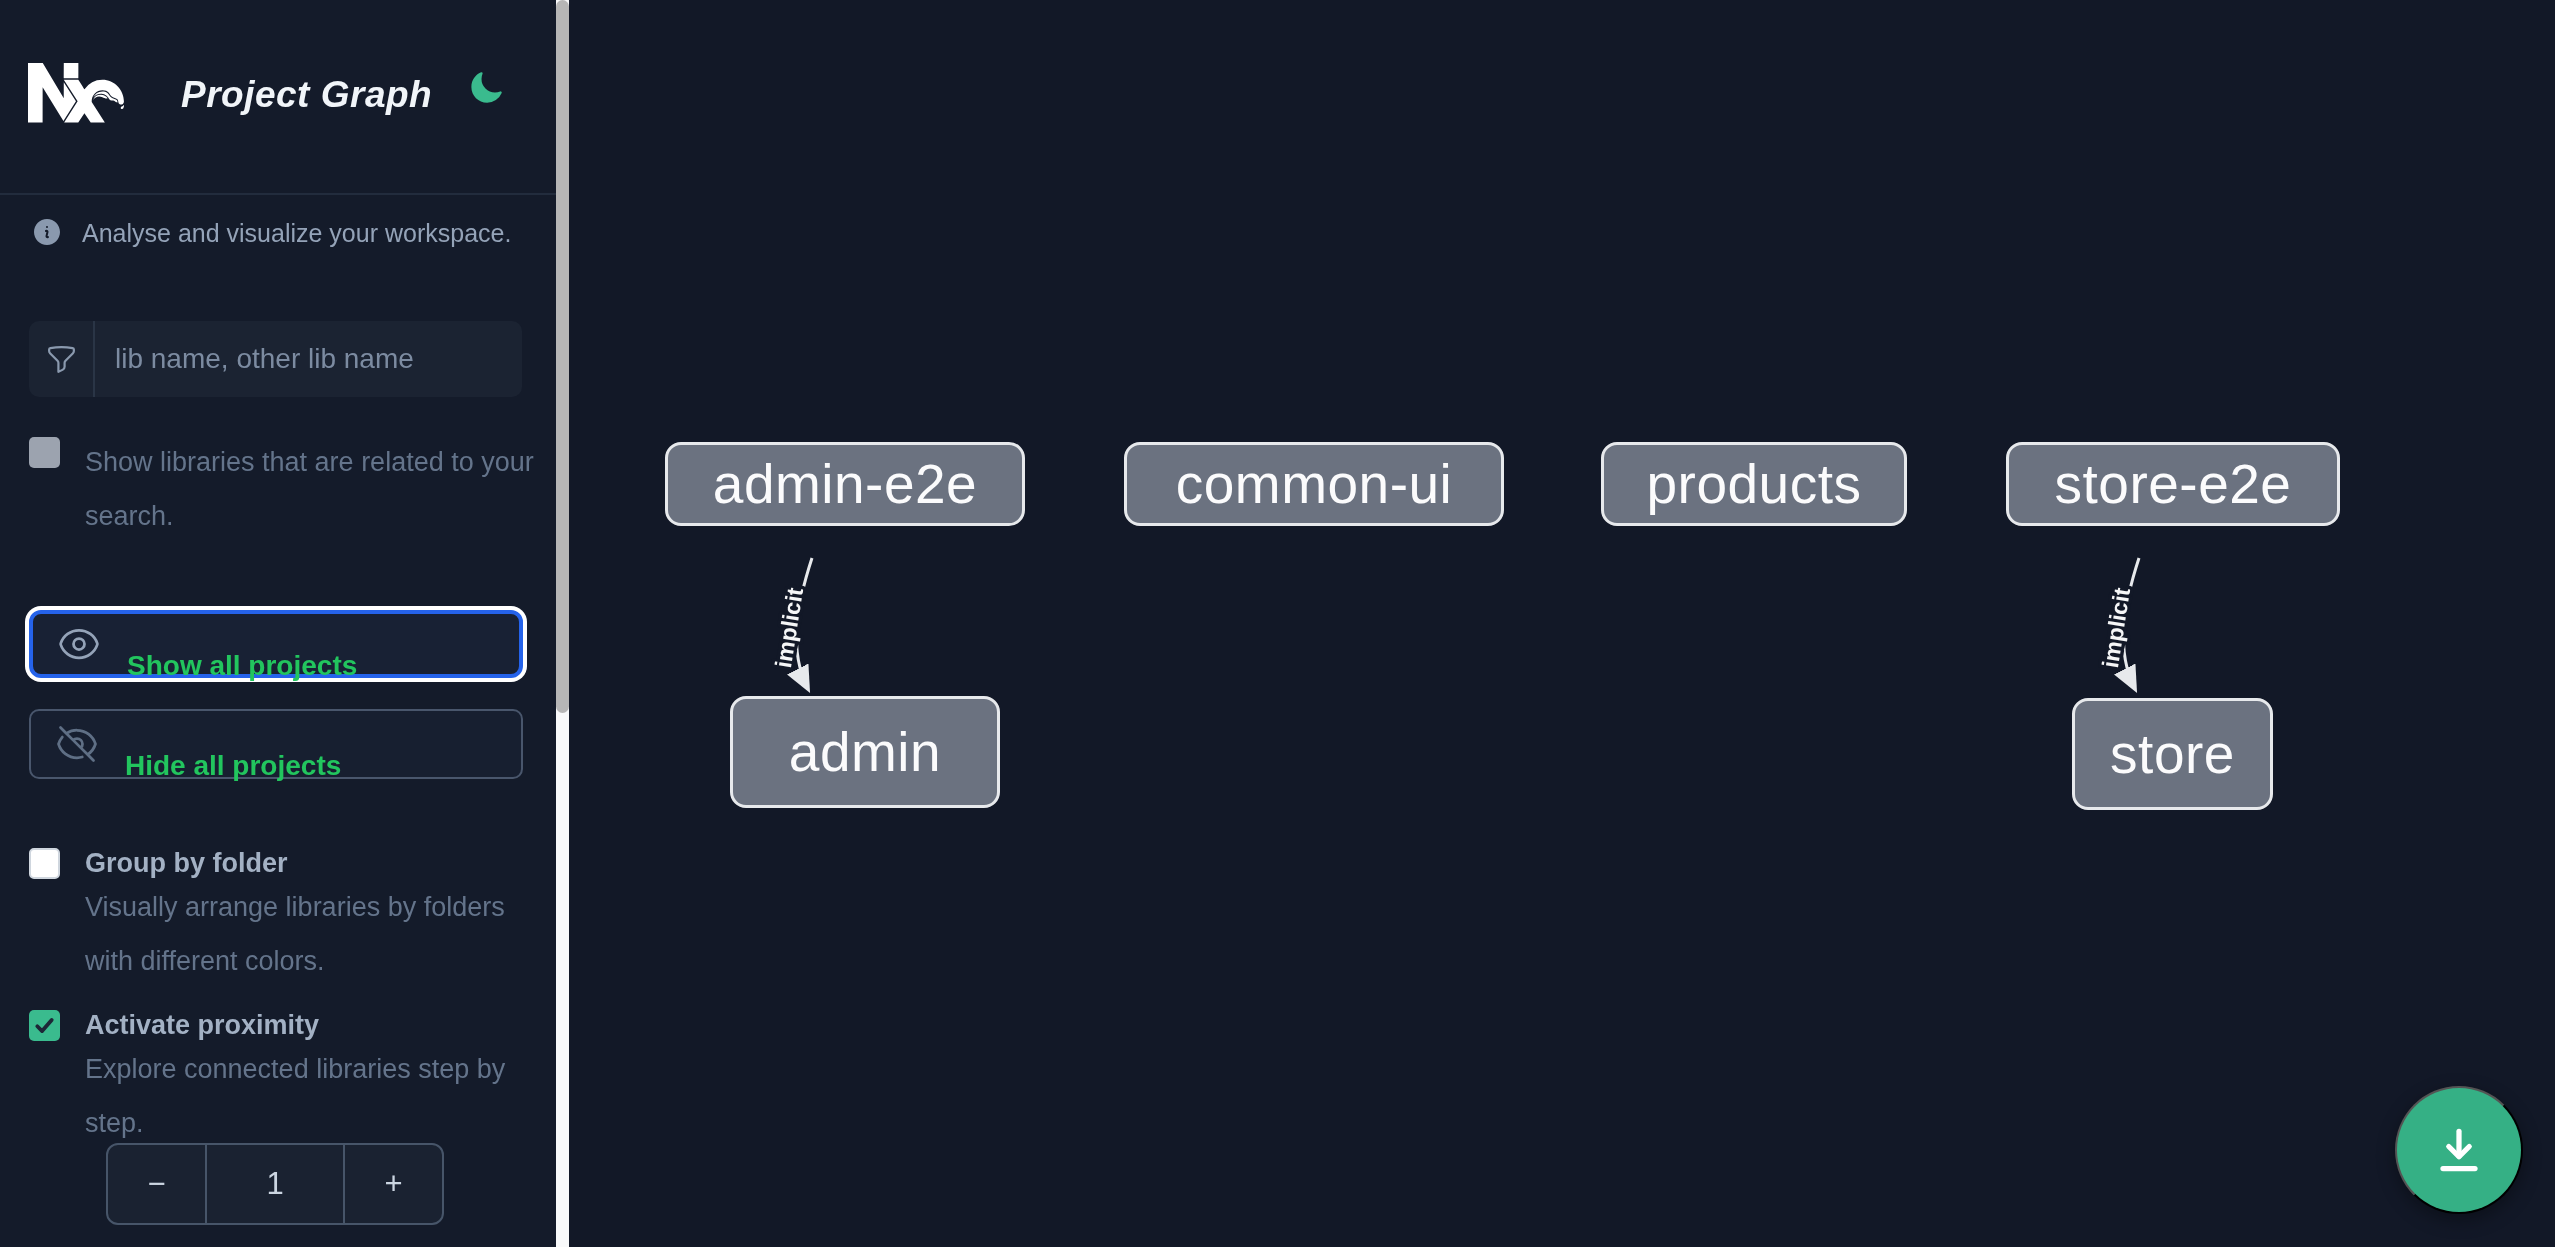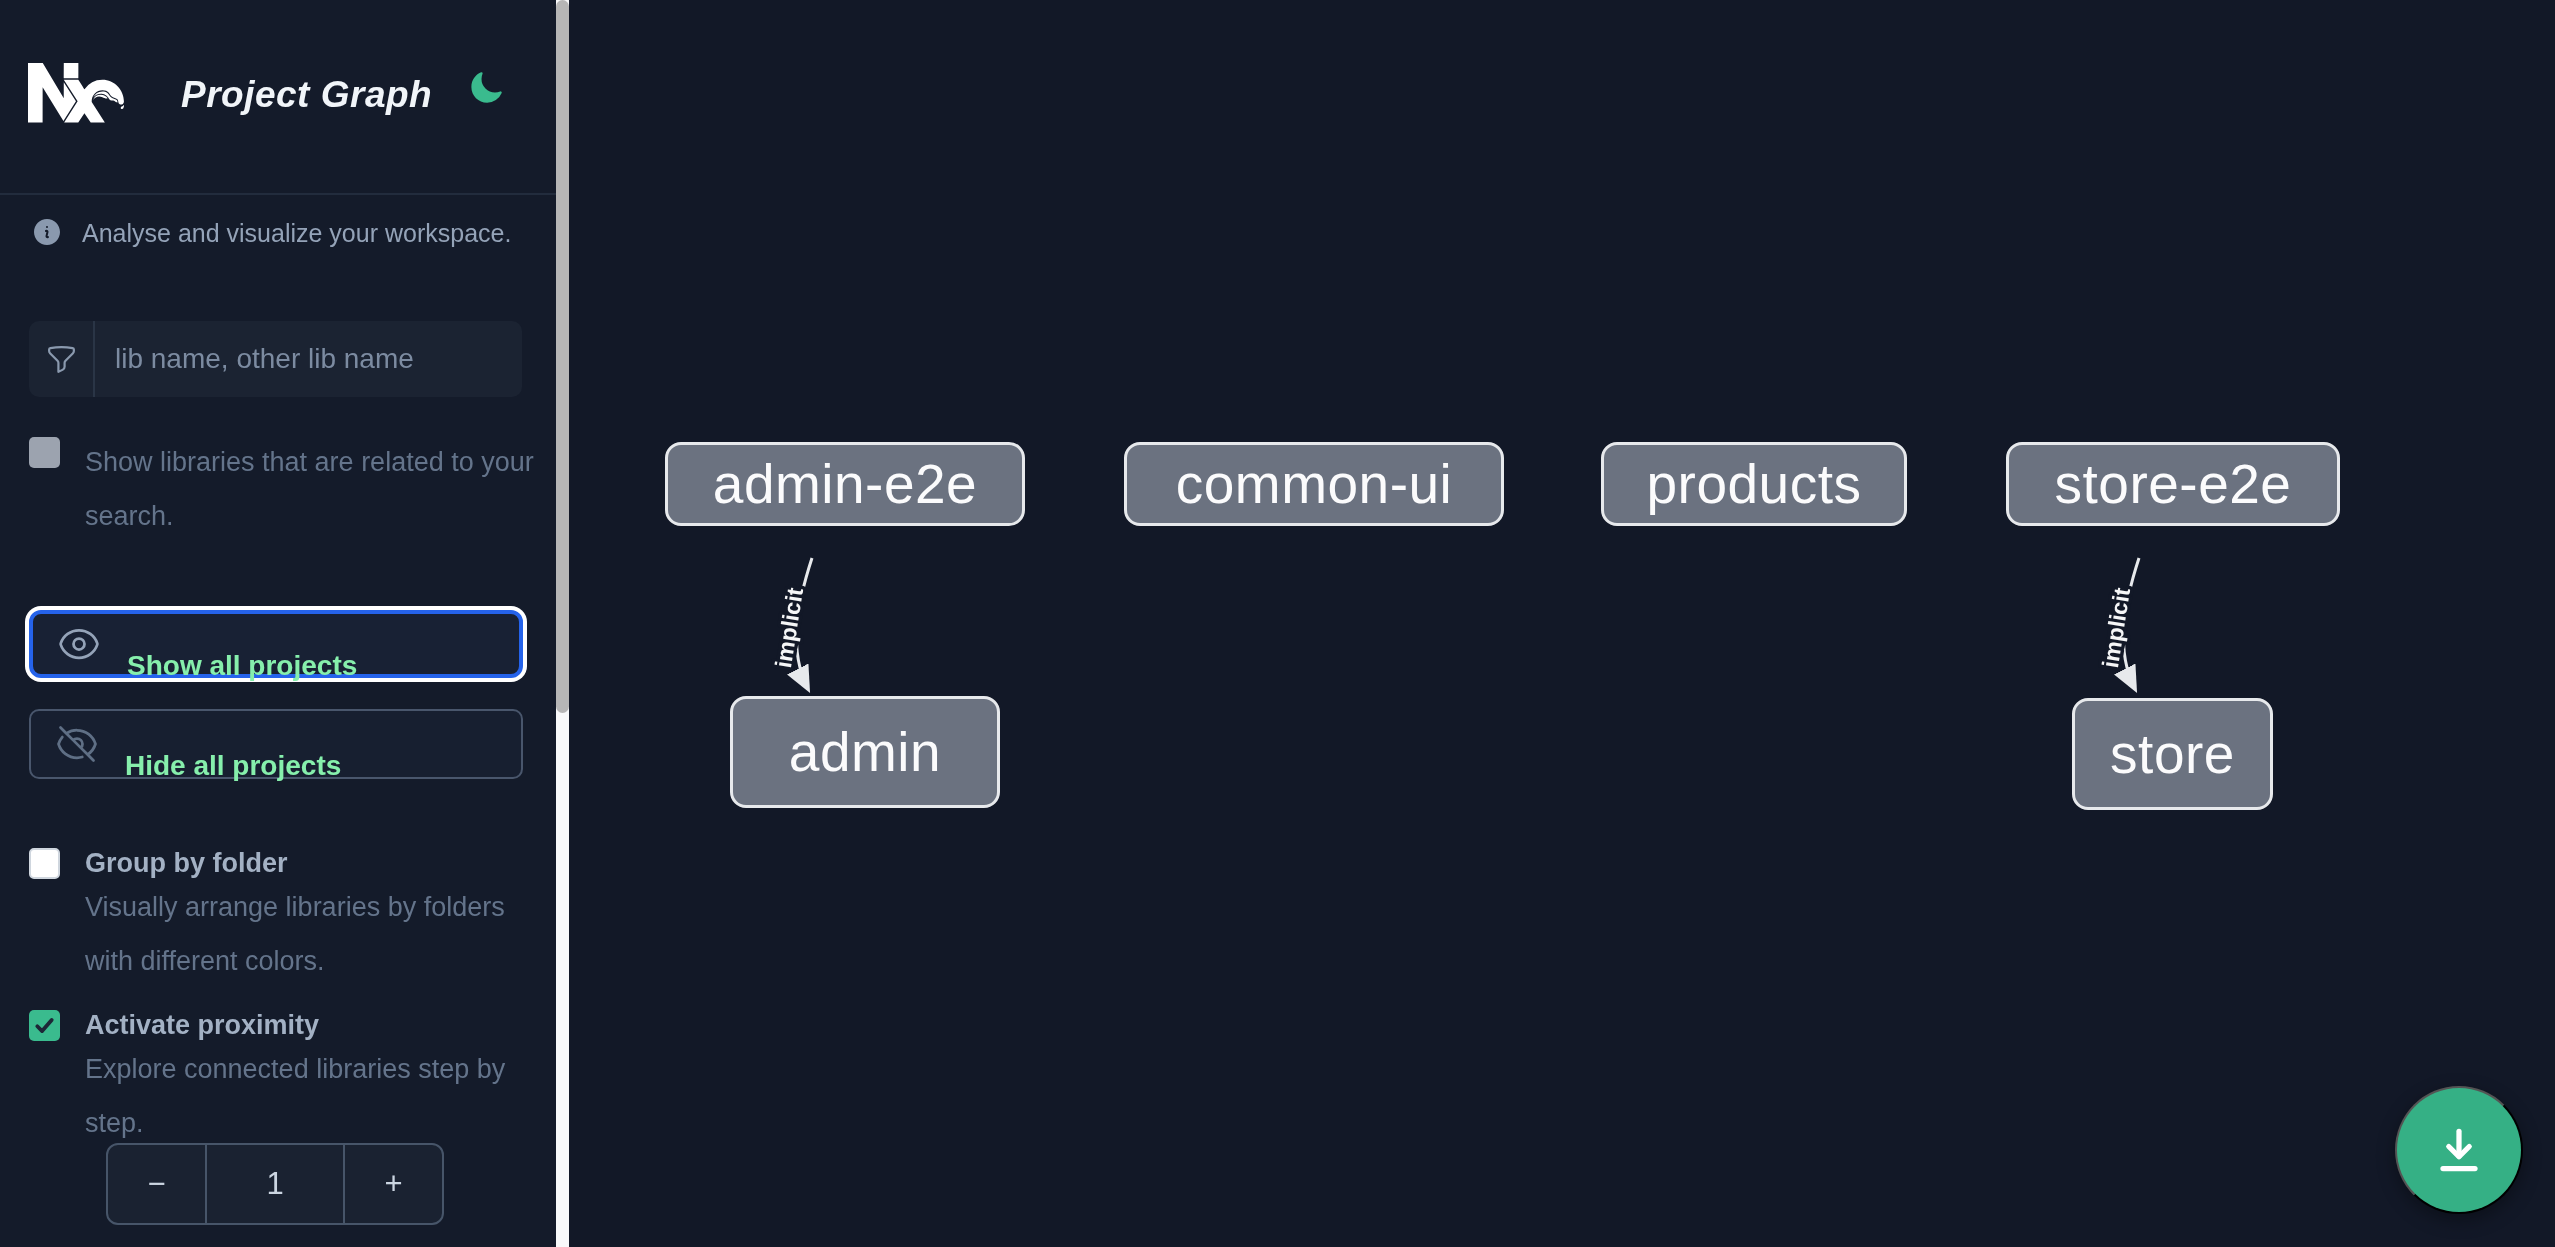--- a/index.html
+++ b/index.html
@@ -56,21 +56,21 @@
   .option-text { width:462px; }
   .option-label { font-size:27px; font-weight:700; color:#a3b1c4; line-height:34px; }
   .option-desc  { font-size:27px; font-weight:400; color:#64748b; line-height:54px; }
 
   .action-btn {
     position:absolute; left:29px; width:494px; height:70px;
     background:#171f30; border:2px solid #49566c; border-radius:10px;
     display:flex; align-items:center; gap:26px; padding-left:24px; cursor:pointer;
   }
   .action-btn svg { width:44px; height:44px; flex:none; }
-  .action-btn .btn-label { font-size:28px; font-weight:700; color:#86efac;margin-top:44px; }
+  .action-btn .btn-label { font-size:28px; font-weight:700; color:#22c55e;margin-top:44px; }
   .action-btn.focused {
     border:4px solid #2563eb;
     box-shadow:0 0 0 4px #ffffff;
     background:#182134; border-radius:12px;
   }
 
   .stepper {
     position:absolute; left:106px; top:1143px; width:338px; height:82px;
     background:#1a2231; border:2px solid #475569; border-radius:12px;
     display:grid; grid-template-columns:99px 1fr 99px;

